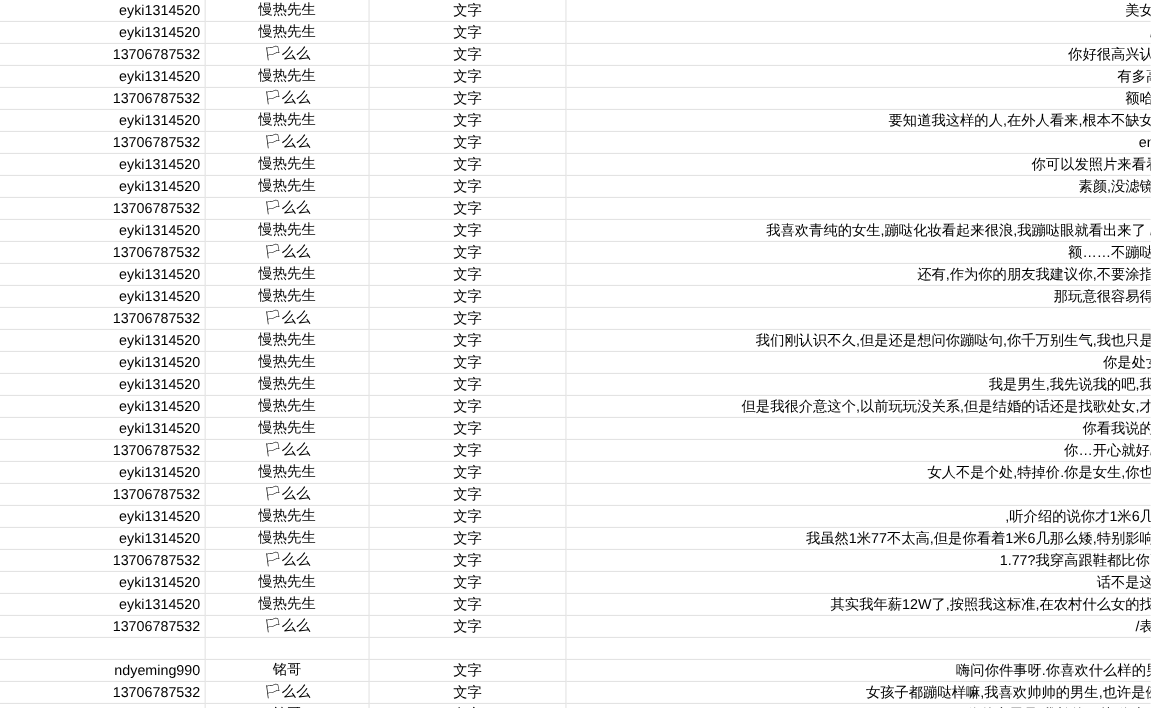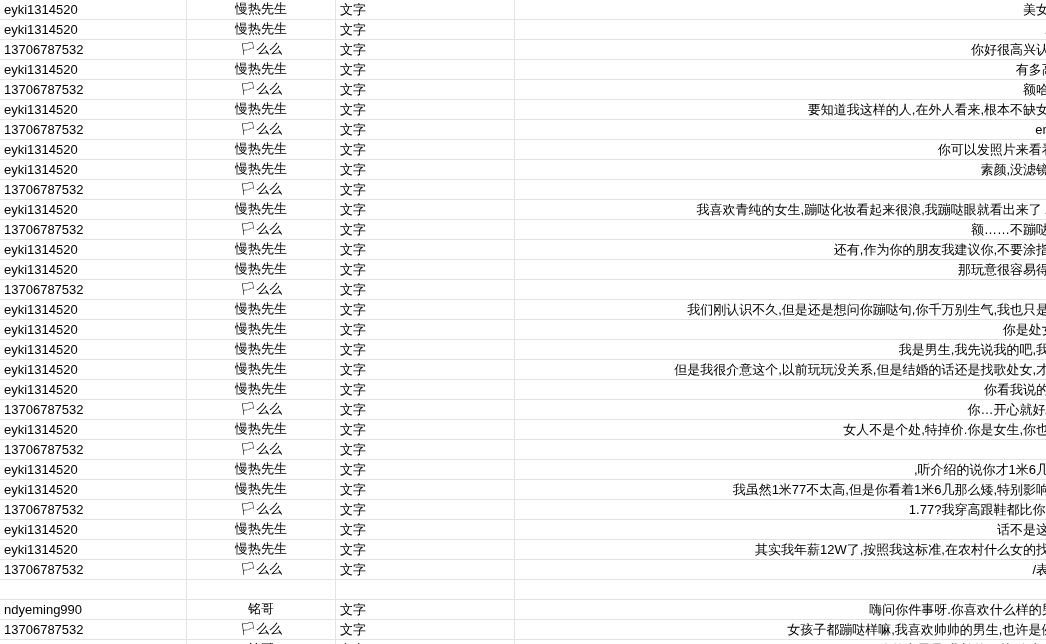--- a/index.html
+++ b/index.html
@@ -26,30 +26,30 @@
     height: 19px;
     line-height: 19px;
     padding: 0 4px;
     overflow: hidden;
     white-space: nowrap;
     font-size: 13px;
     vertical-align: middle;
   }
   td.col-account {
     width: 178px;
-    text-align: left;
+    text-align: right;
   }
   td.col-nick {
     width: 140px;
     text-align: center;
     font-family: Liberation Mono, monospace;
   }
   td.col-type {
     width: 170px;
-    text-align: left;
+    text-align: center;
   }
   td.col-msg {
     width: 556px;
     text-align: right;
     border-right: none;
     padding-right: 10px;
   }
   tr.blank-row td {
     height: 19px;
     border-bottom: 1px solid #e3e3e3;

